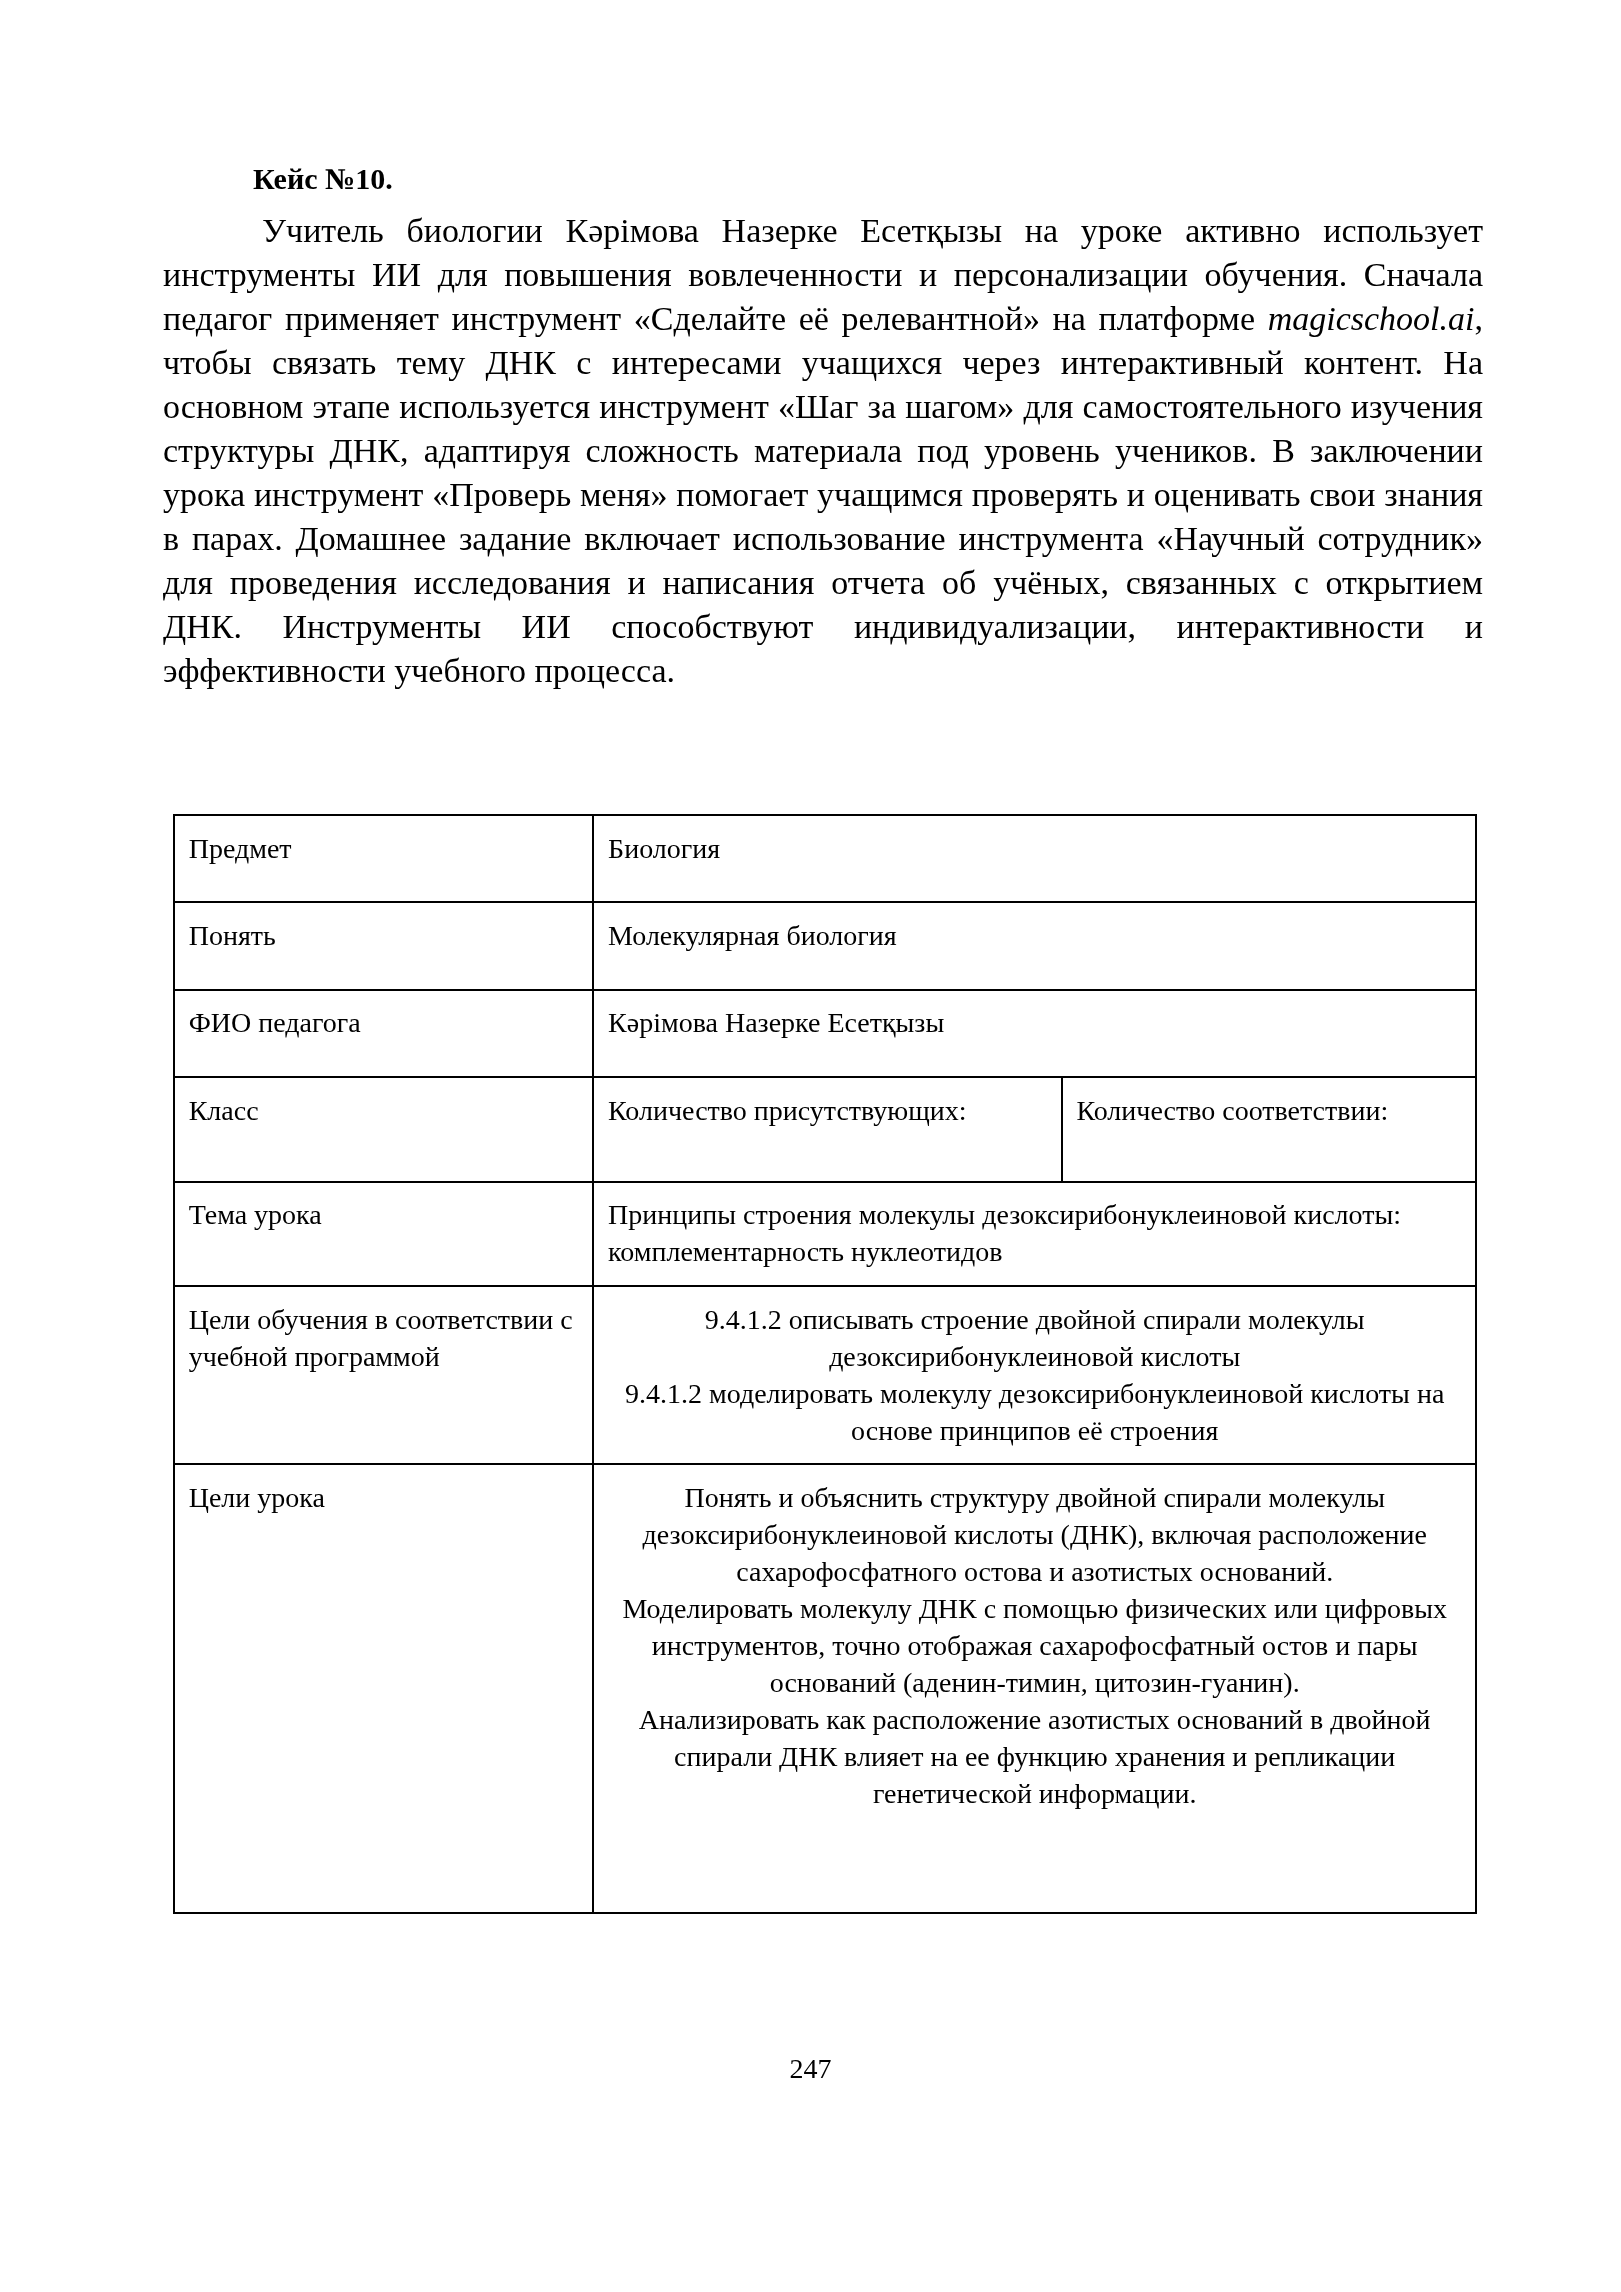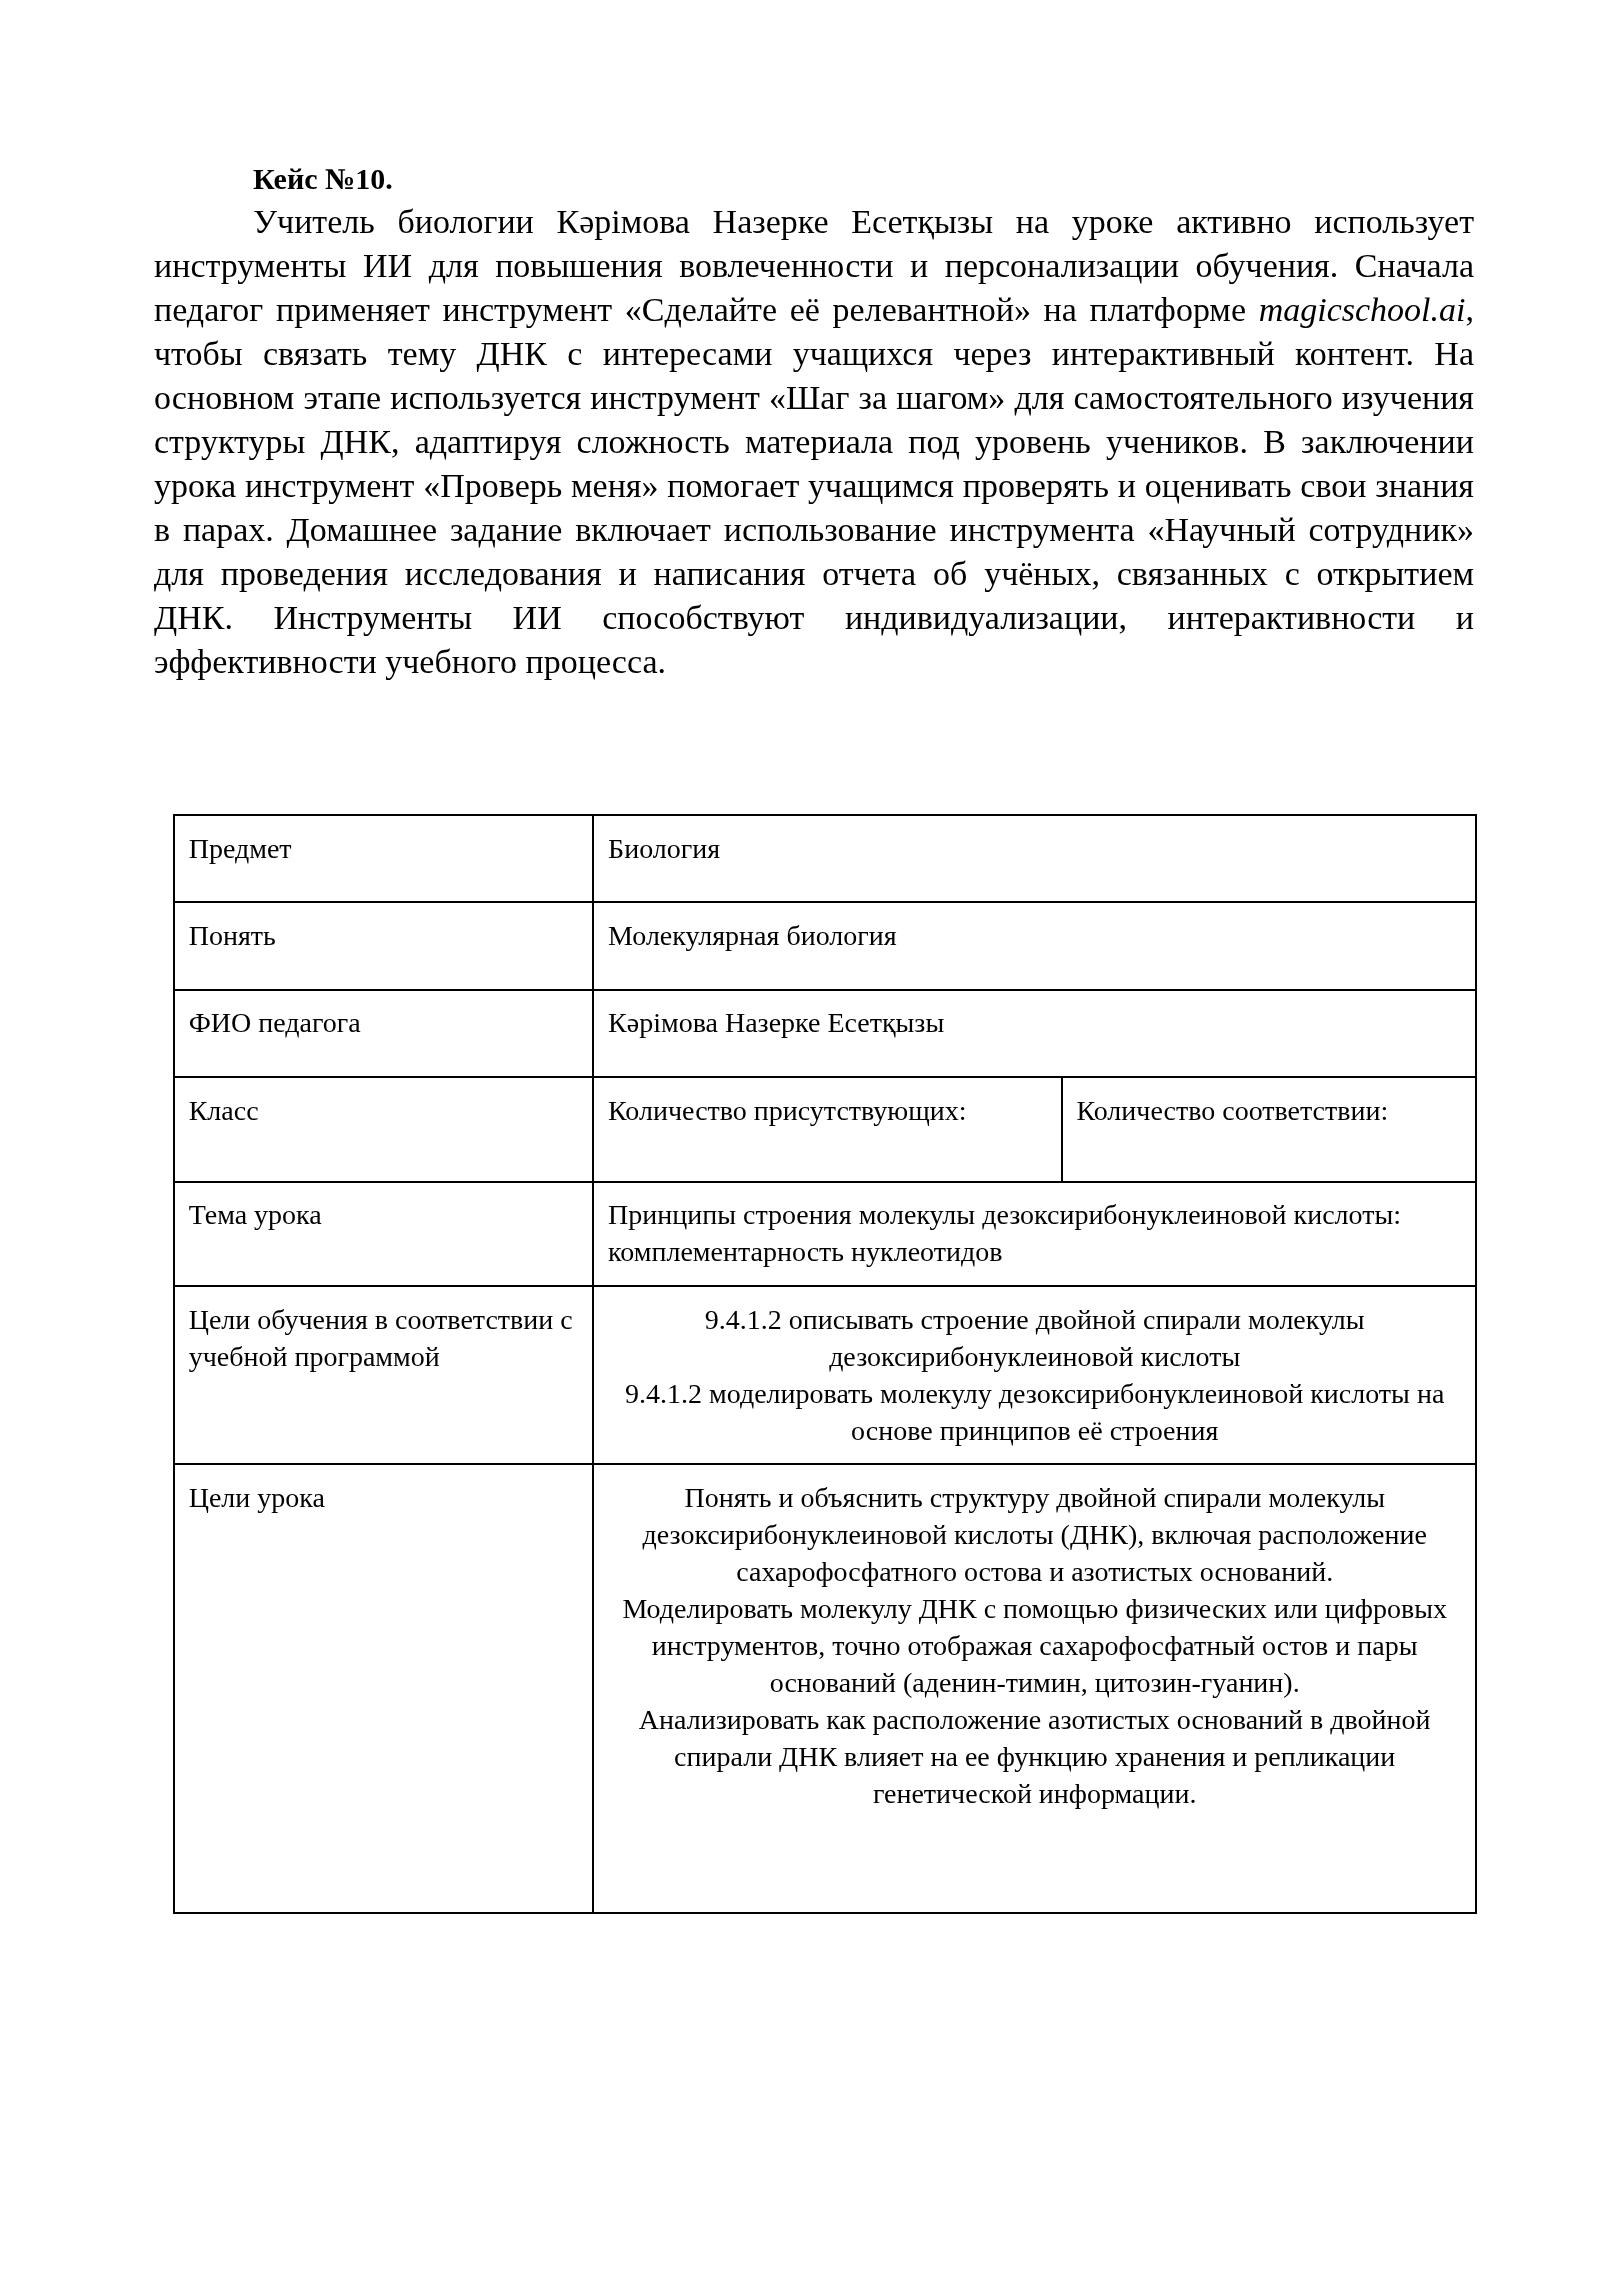--- a/index.html
+++ b/index.html
@@ -32,21 +32,21 @@
     }
     .case-body {
       position: absolute;
       left: 154px;
       top: 200px;
       width: 1320px;
       font-size: 34px;
       line-height: 44px;
       text-align: justify;
       text-indent: 99px;
-      margin: 0;
+      margin: 9px;
     }
     .case-body em { font-style: italic; }
 
     table.lesson {
       position: absolute;
       left: 173px;
       top: 814px;
       width: 1304px;
       border-collapse: collapse;
       font-size: 28px;
@@ -124,15 +124,16 @@
         <td class="label">Цели урока</td>
         <td colspan="2">
           <span class="line-block">Понять и объяснить структуру двойной спирали молекулы дезоксирибонуклеиновой кислоты (ДНК), включая расположение сахарофосфатного остова и азотистых оснований.</span>
           <span class="line-block">Моделировать молекулу ДНК с помощью физических или цифровых инструментов, точно отображая сахарофосфатный остов и пары оснований (аденин-тимин, цитозин-гуанин).</span>
           <span class="line-block">Анализировать как расположение азотистых оснований в двойной спирали ДНК влияет на ее функцию хранения и репликации генетической информации.</span>
         </td>
       </tr>
     </tbody>
   </table>
 
+  <div class="page-number">247</div>
 
 </div>
 
 
 </body></html>

